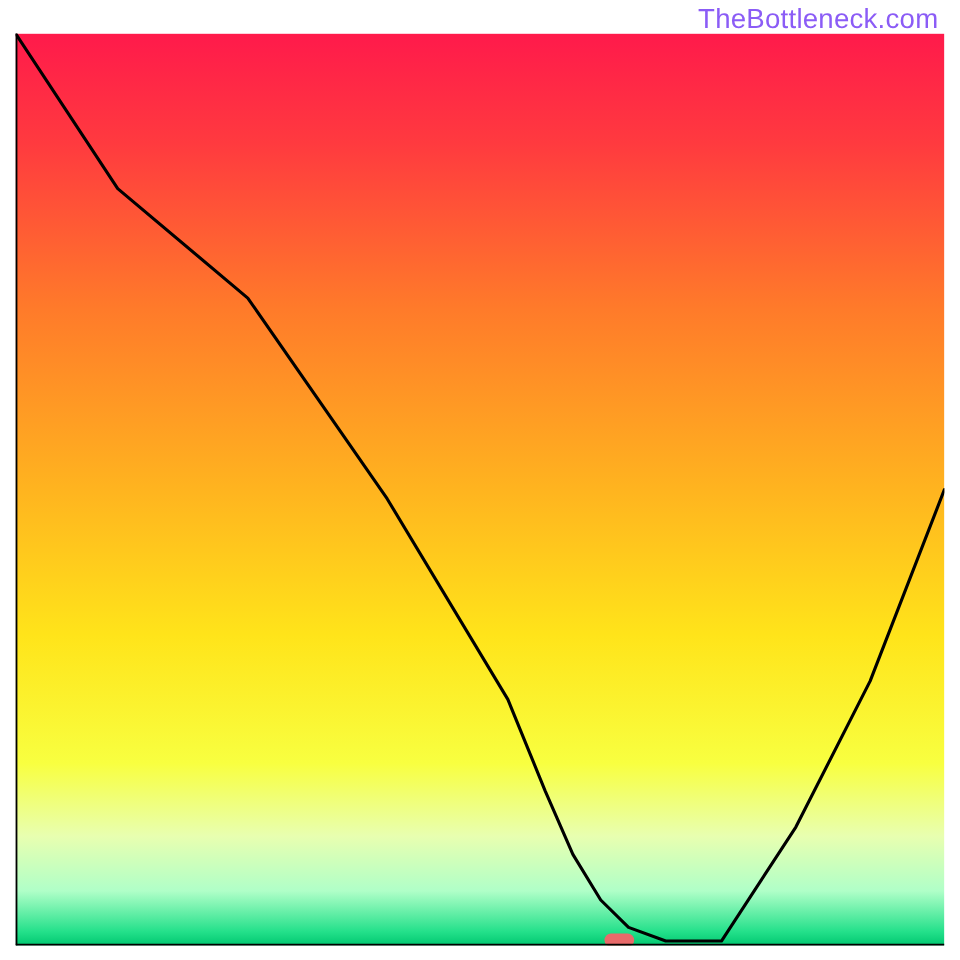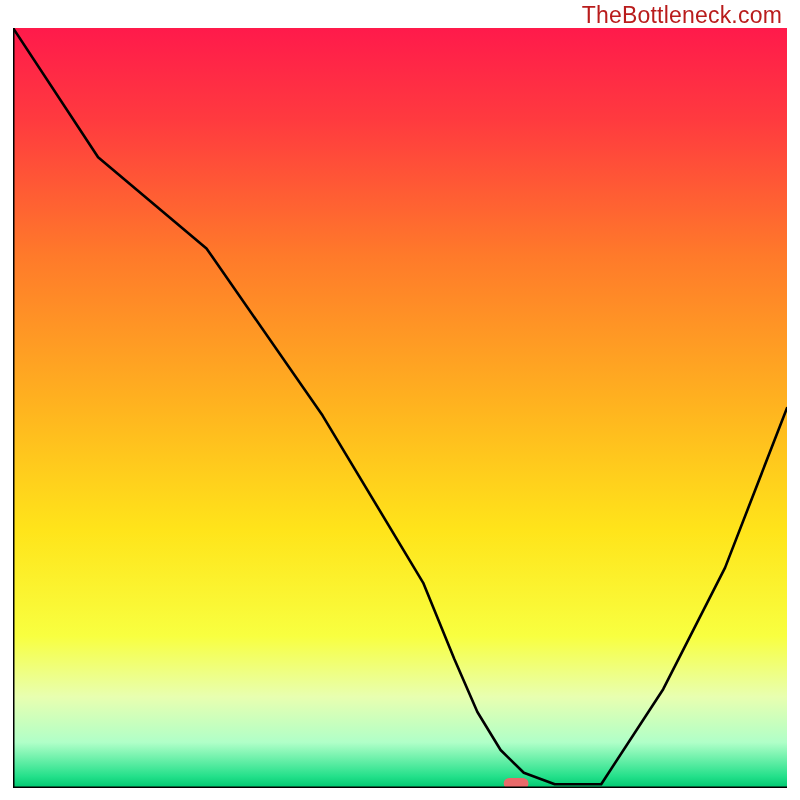--- a/index.html
+++ b/index.html
@@ -13,21 +13,21 @@
   }
   .chart-wrap {
     position: relative;
     width: 800px;
     height: 800px;
   }
   .watermark {
     position: absolute;
     top: 2px;
     right: 18px;
-    color: #b91c1c;
+    color: #8b5cf6;
     font-size: 23px;
     font-weight: 500;
     letter-spacing: 0.2px;
     user-select: none;
   }
   .plot {
     position: absolute;
     left: 13px;
     top: 28px;
     width: 774px;

